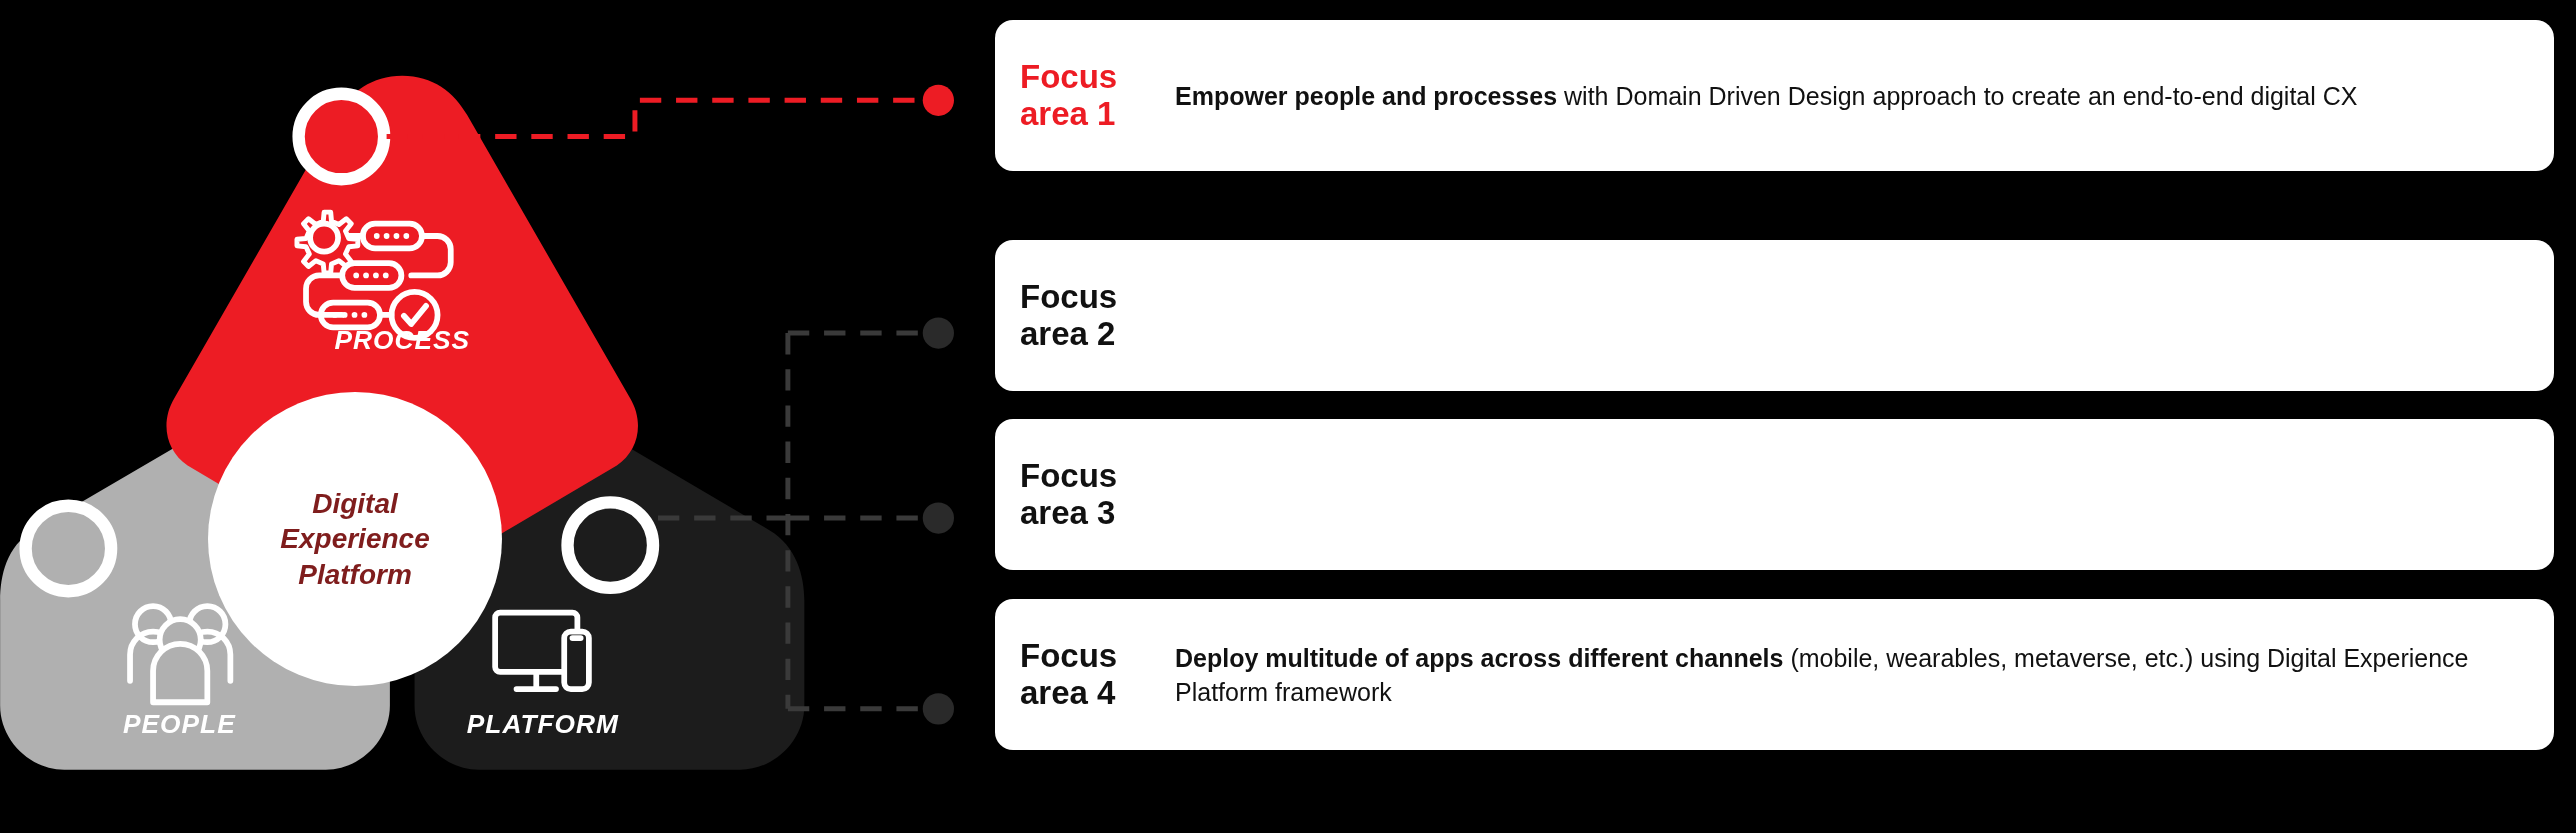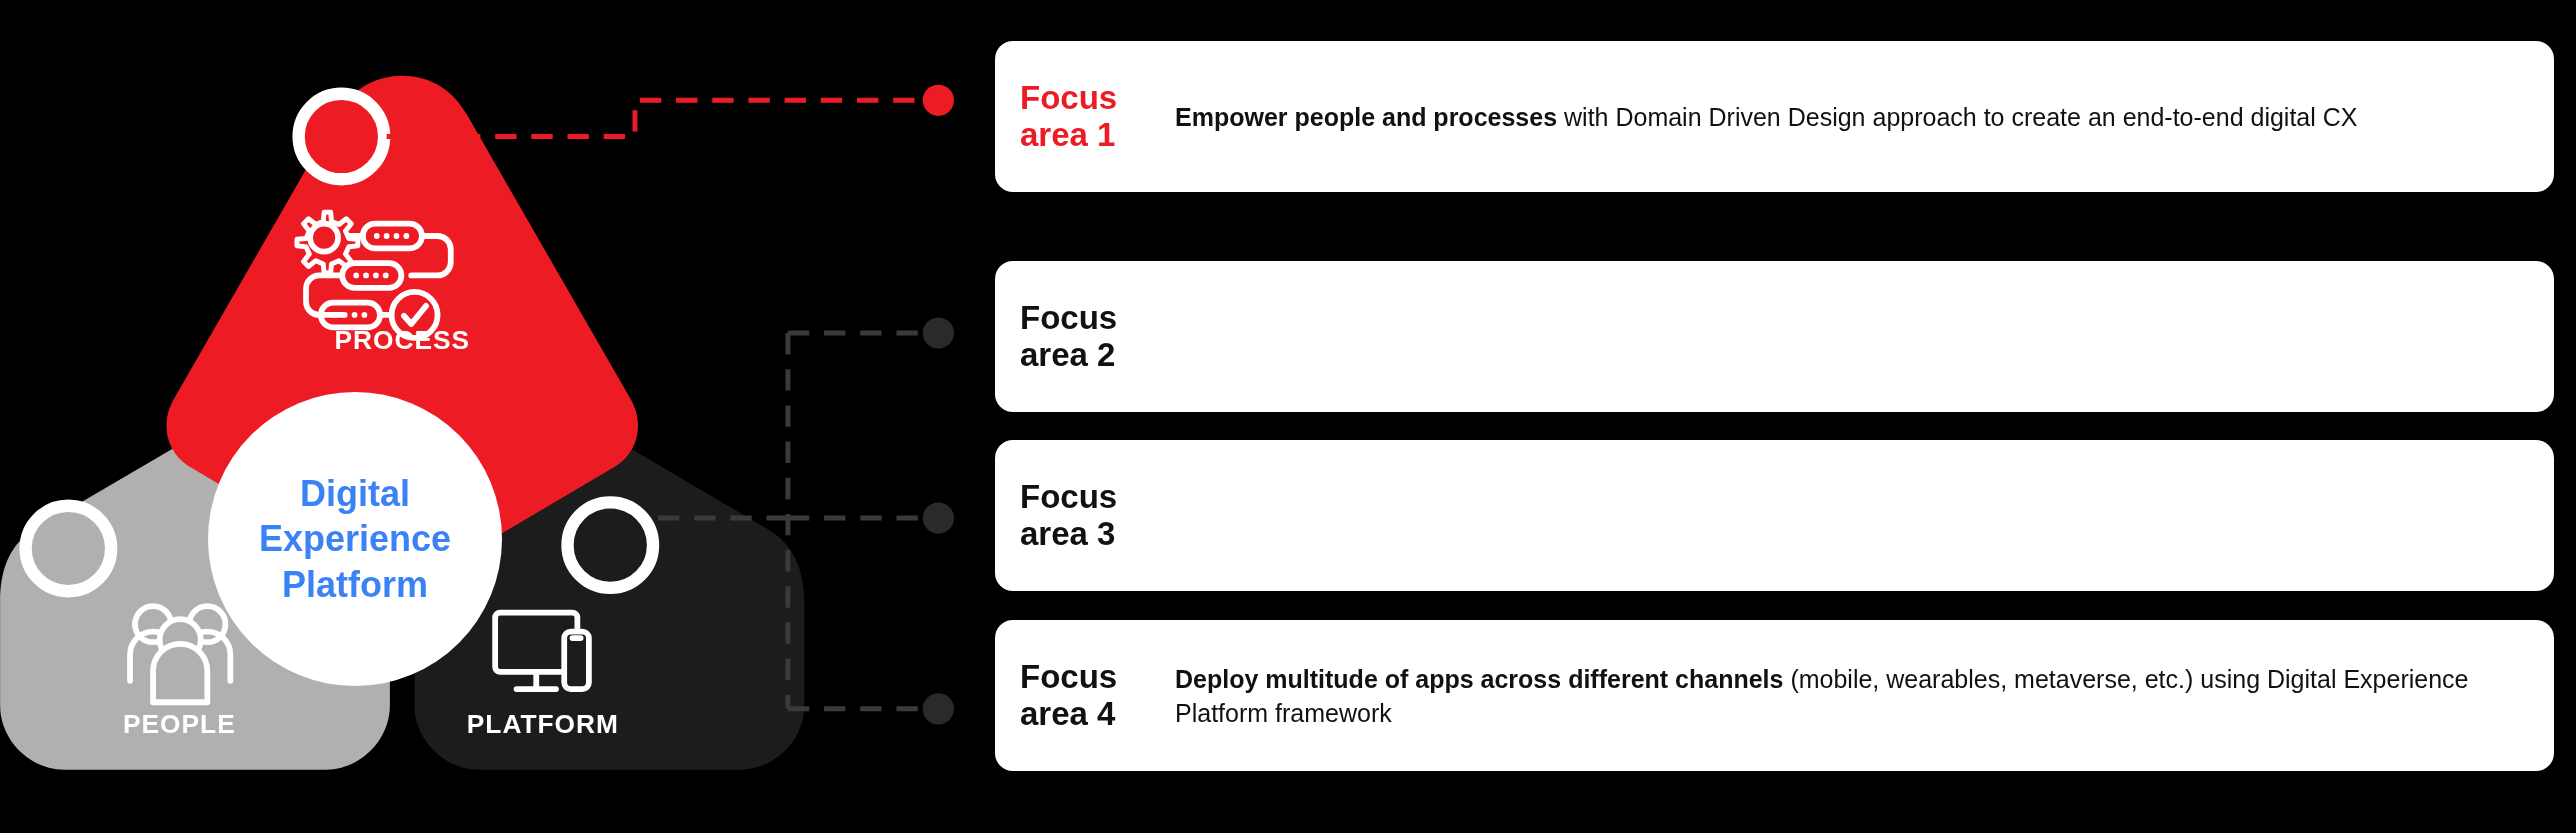--- a/index.html
+++ b/index.html
@@ -2,46 +2,45 @@
 <html style="font-size:13px"><head>
 <meta charset="utf-8">
 <style>
   html,body{margin:0;padding:0;background:#000;}
   body{width:2576px;height:833px;position:relative;overflow:hidden;
        font-family:"Liberation Sans","DejaVu Sans",sans-serif;}
 
   #stage{position:absolute;left:0;top:0;width:2576px;height:833px;background:#000;}
 
   
-  #blueprint{position:absolute;left:0;top:0;width:987px;height:784px;}
+  #blueprint{position:absolute;left:0;top:0;width:987px;height:784px;font-style:italic;}
   #blueprint svg{position:absolute;left:0;top:0;}
 
   .seg-label{
     font-weight:bold;letter-spacing:1.2px;fill:#fff;
     font-family:"Liberation Sans","DejaVu Sans",sans-serif;
   }
 
   
   #center-circle{
     position:absolute;left:208px;top:392px;width:294px;height:294px;
     border-radius:50%;background:#fff;
     display:flex;align-items:center;justify-content:center;
   }
   #center-circle .cc-text{
-    text-align:center;color:#3b82f6;font-weight:bold;font-size:36px;line-height:1.26;
+    text-align:center;color:#7f1d1d;font-weight:bold;font-size:28px;line-height:1.26;
     font-family:"Liberation Sans","DejaVu Sans",sans-serif;
   }
 
   
   .card{
     position:absolute;left:995px;width:1559px;
     background:#fff;border-radius:18px;
     display:flex;align-items:center;box-sizing:border-box;
     padding:0 28px 0 25px;
-    margin-top:21px;
   }
   .card-tag{
     flex:0 0 132px;font-size:33px;font-weight:bold;line-height:1.12;
     color:#111;white-space:pre-line;
     font-family:"Liberation Sans","DejaVu Sans",sans-serif;
   }
   .card-tag.accent{color:#ed1c24;}
   .card-body{
     flex:1 1 auto;font-size:25px;line-height:1.36;color:#111;margin-left:23px;
     font-family:"Liberation Sans","DejaVu Sans",sans-serif;

